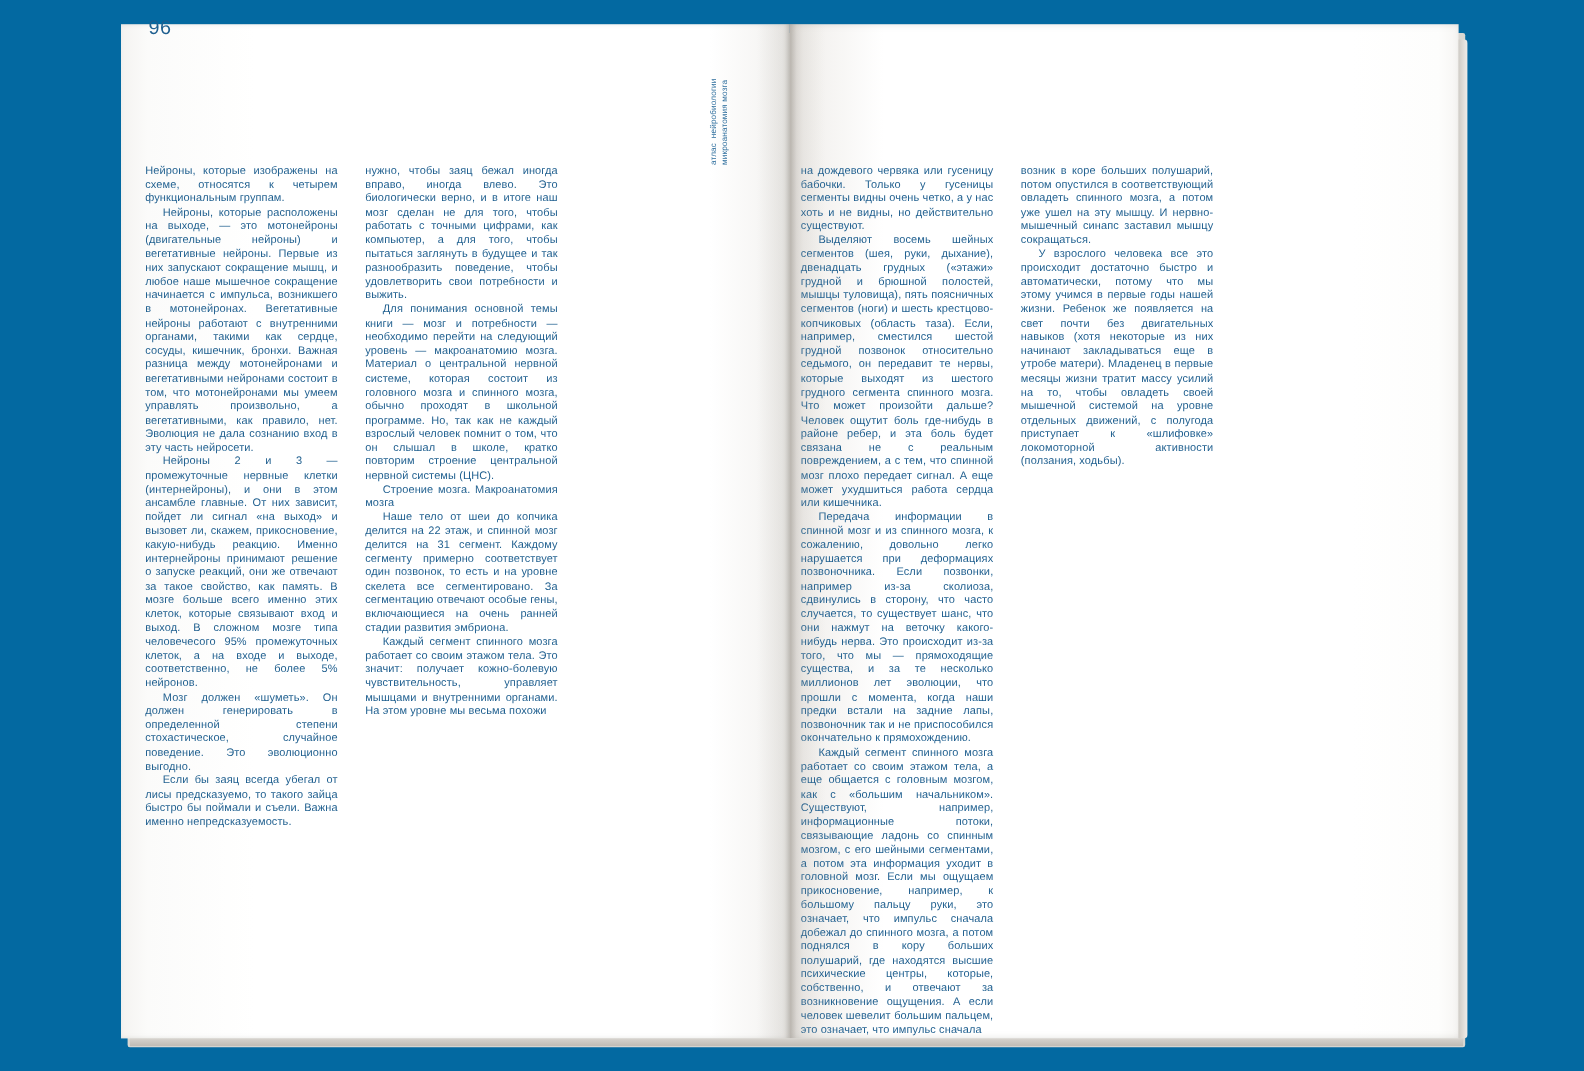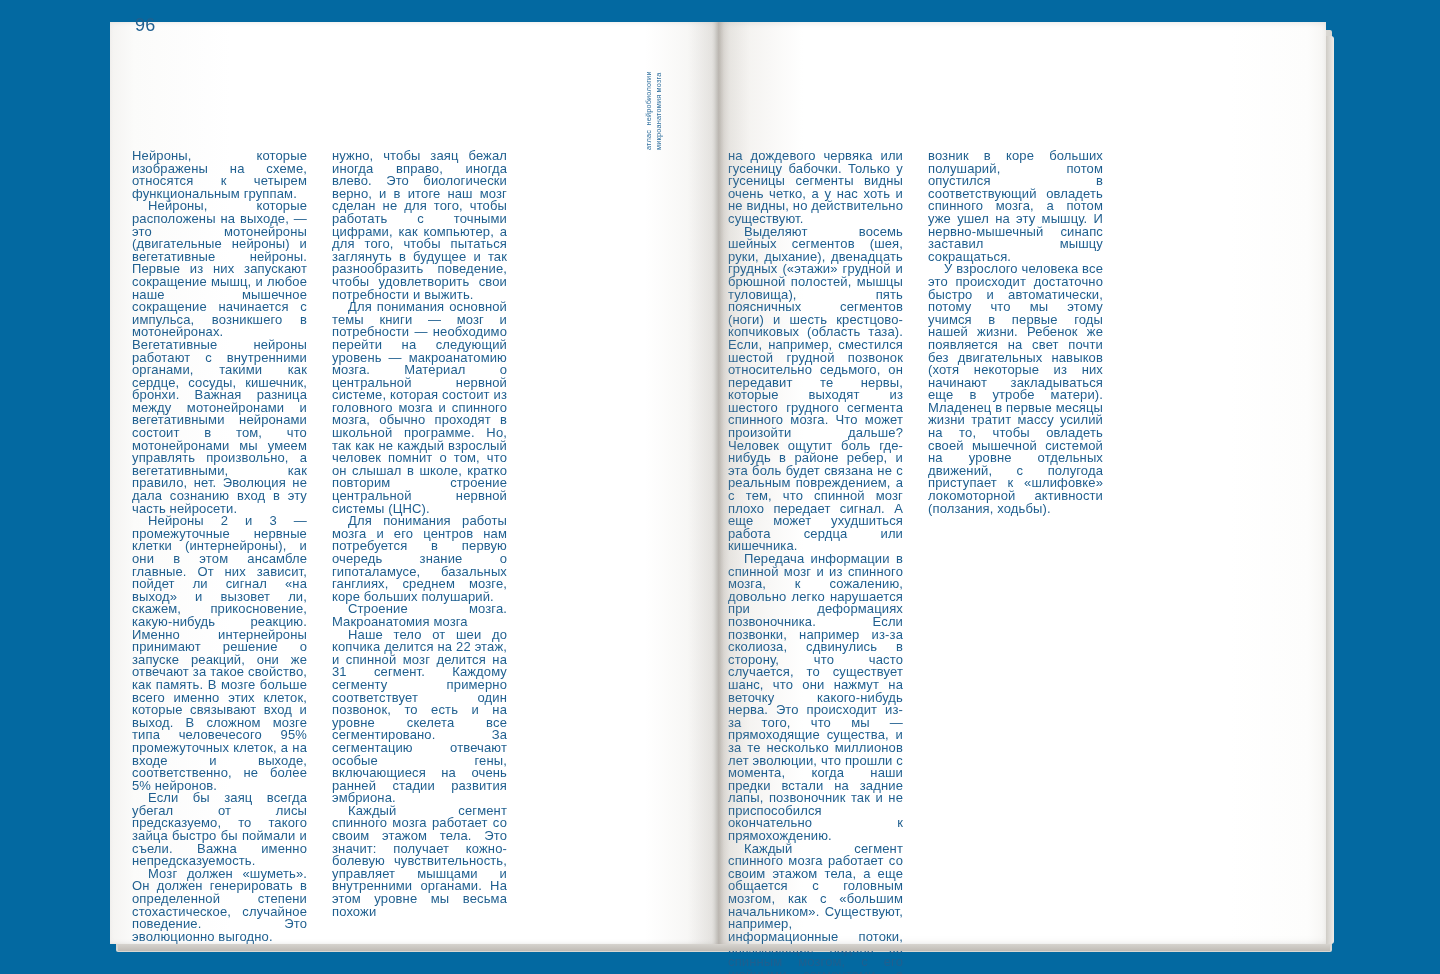--- a/index.html
+++ b/index.html
@@ -88,21 +88,21 @@
     top: 922px;
     width: 1212px;
     height: 7px;
     background: linear-gradient(to bottom, #d6d3ce, #bfbbb5);
   }
 
   
   .col {
     position: absolute;
     color: #1f5f8f;
-    font-size: 13px;
+    font-size: 10px;
     line-height: 12.6px;
     text-align: justify;
     letter-spacing: 0.01em;
     font-family: "Liberation Sans", sans-serif;
   }
   .col p {
     margin: 0;
     text-indent: 16px;
   }
   .col p.noindent {
@@ -148,28 +148,27 @@
   <div class="book">
     <div class="page-stack"></div>
 
     <div class="page left">
       <div class="folio">96</div>
 
       <div class="col" id="col1">
         <p class="noindent">Нейроны, которые изображены на схеме, относятся к четырем функциональным группам.</p>
         <p>Нейроны, которые расположены на выходе, — это мотонейроны (двигательные нейроны) и вегетативные нейроны. Первые из них запускают сокращение мышц, и любое наше мышечное сокращение начинается с импульса, возникшего в мотонейронах. Вегетативные нейроны работают с внутренними органами, такими как сердце, сосуды, кишечник, бронхи. Важная разница между мотонейронами и вегетативными нейронами состоит в том, что мотонейронами мы умеем управлять произвольно, а вегетативными, как правило, нет. Эволюция не дала сознанию вход в эту часть нейросети.</p>
         <p>Нейроны 2 и 3 — промежуточные нервные клетки (интернейроны), и они в этом ансамбле главные. От них зависит, пойдет ли сигнал «на выход» и вызовет ли, скажем, прикосновение, какую-нибудь реакцию. Именно интернейроны принимают решение о запуске реакций, они же отвечают за такое свойство, как память. В мозге больше всего именно этих клеток, которые связывают вход и выход. В сложном мозге типа человечесого 95% промежуточных клеток, а на входе и выходе, соответственно, не более 5% нейронов.</p>
+        <p>Мозг должен «шуметь». Он должен генерировать в определенной степени стохастическое, случайное поведение. Это эволюционно выгодно.</p>
         <p>Если бы заяц всегда убегал от лисы предсказуемо, то такого зайца быстро бы поймали и съели. Важна именно непредсказуемость.</p>
-        <p>Мозг должен «шуметь». Он должен генерировать в определенной степени стохастическое, случайное поведение. Это эволюционно выгодно.</p>
       </div>
 
       <div class="col" id="col2">
         <p class="noindent">нужно, чтобы заяц бежал иногда вправо, иногда влево. Это биологически верно, и в итоге наш мозг сделан не для того, чтобы работать с точными цифрами, как компьютер, а для того, чтобы пытаться заглянуть в будущее и так разнообразить поведение, чтобы удовлетворить свои потребности и выжить.</p>
         <p>Для понимания основной темы книги — мозг и потребности — необходимо перейти на следующий уровень — макроанатомию мозга. Материал о центральной нервной системе, которая состоит из головного мозга и спинного мозга, обычно проходят в школьной программе. Но, так как не каждый взрослый человек помнит о том, что он слышал в школе, кратко повторим строение центральной нервной системы (ЦНС).</p>
-        <p>Для понимания работы мозга и его центров нам потребуется в первую очередь знание о гипоталамусе, базальных ганглиях, среднем мозге, коре больших полушарий.</p>
         <p>Строение мозга. Макроанатомия мозга</p>
         <p>Наше тело от шеи до копчика делится на 22 этаж, и спинной мозг делится на 31 сегмент. Каждому сегменту примерно соответствует один позвонок, то есть и на уровне скелета все сегментировано. За сегментацию отвечают особые гены, включающиеся на очень ранней стадии развития эмбриона.</p>
         <p>Каждый сегмент спинного мозга работает со своим этажом тела. Это значит: получает кожно-болевую чувствительность, управляет мышцами и внутренними органами. На этом уровне мы весьма похожи</p>
       </div>
 
       <div class="col" id="col3"></div>
 
       <div class="rh-wrap">
         <div class="running-head" style="white-space: pre;">атлас  нейробиологии
 микроанатомия мозга</div>

